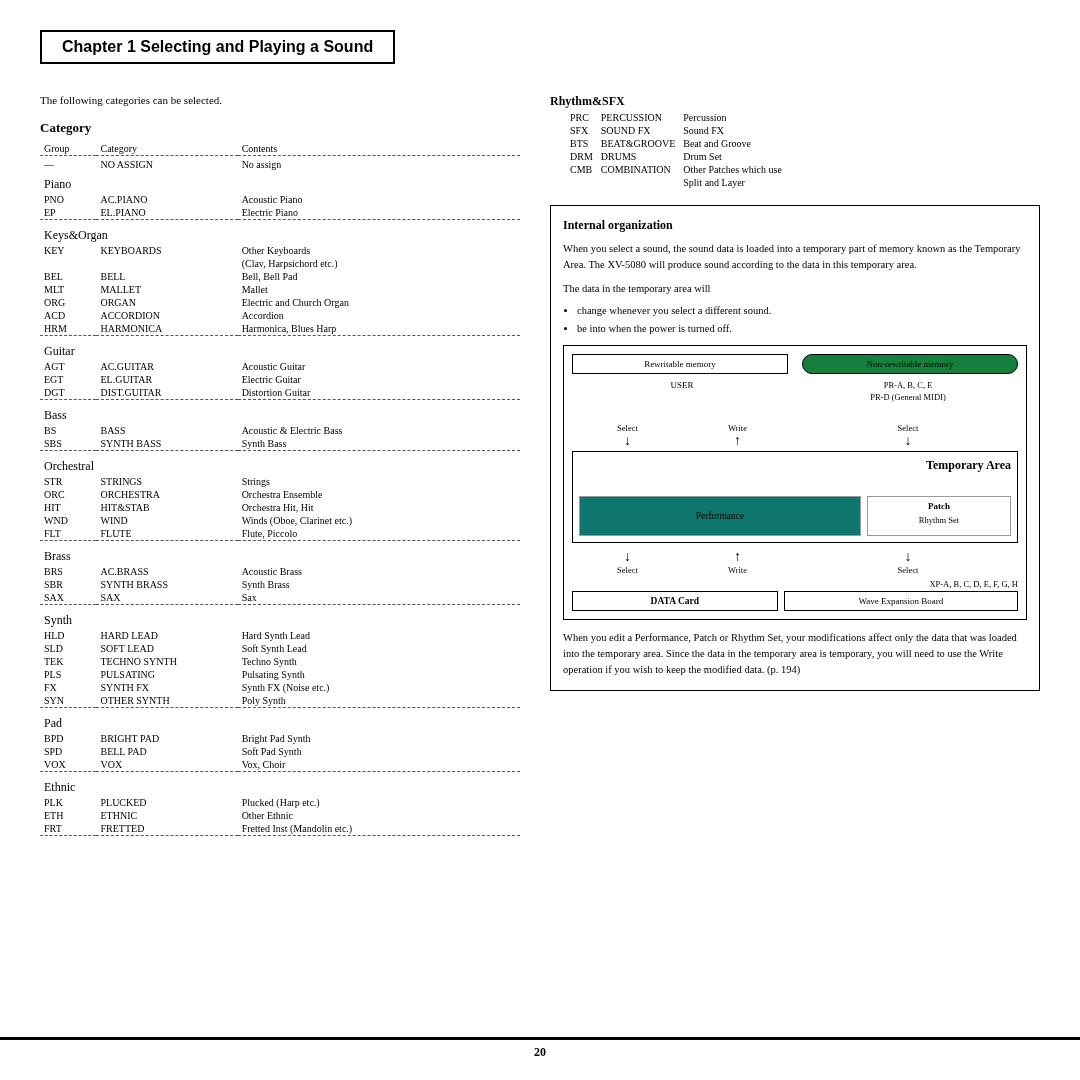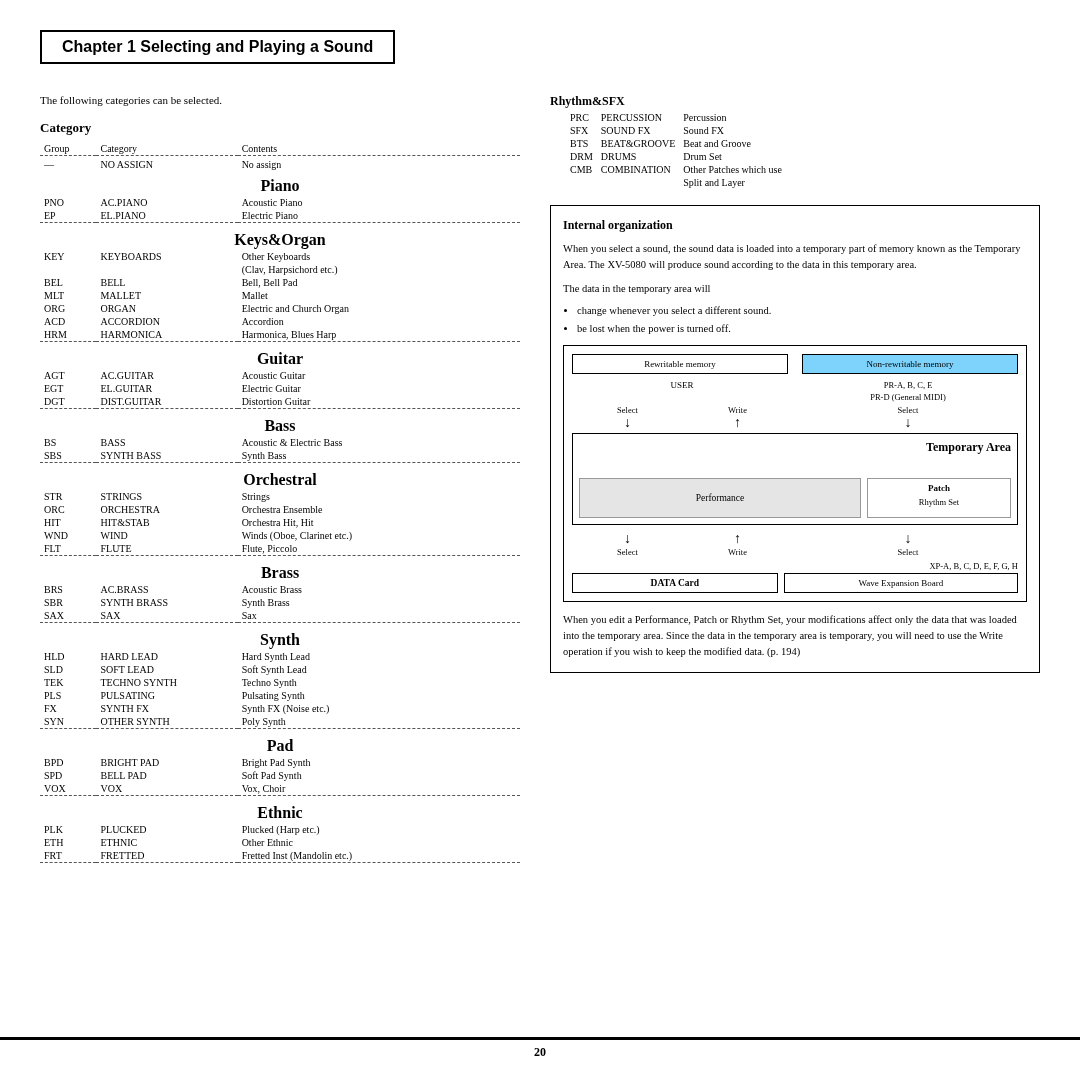--- a/index.html
+++ b/index.html
@@ -58,23 +58,22 @@
       font-weight: normal;
       padding: 1px 4px;
       font-size: 10px;
     }
     .cat-table td {
       padding: 1px 4px;
       vertical-align: top;
     }
     .group-row td {
       padding-top: 6px;
-      font-weight: bold;
-      font-size: 16px;
-      text-align: center;
+      font-weight: normal;
+      font-size: 12px;
     }
     .col-group { width: 40px; }
     .col-cat { width: 100px; }
     .col-cont { width: 200px; }
 
     
     .rhythm-section {
       font-size: 10px;
       margin-bottom: 16px;
     }
@@ -146,40 +145,41 @@
       padding: 4px 6px;
       text-align: center;
       font-size: 9px;
     }
     .mem-box-rw {
       flex: 1;
       background: #fff;
     }
     .mem-box-nrw {
       flex: 1;
-      background: #7dd3fc;
+      background: #15803d;
+      border-radius: 10px;
     }
     .temp-area-box {
       border: 1.5px solid #000;
       padding: 6px;
       margin-bottom: 6px;
     }
     .temp-area-title {
       font-weight: bold;
       font-size: 12px;
       text-align: right;
       margin-bottom: 23px;
     }
     .temp-inner {
       display: flex;
       gap: 6px;
     }
     .perf-box {
       flex: 2;
-      background: #e5e5e5;
+      background: #0f766e;
       border: 1px solid #999;
       padding: 14px 6px;
       text-align: center;
       font-size: 9.5px;
     }
     .patch-box {
       flex: 1;
       border: 1px solid #999;
       padding: 4px;
       text-align: center;
@@ -531,36 +531,36 @@
         </tbody>
           </table>
       </div>
 
       <div class="internal-org-box">
         <div class="internal-org-title">Internal organization</div>
         <p class="internal-org-text">When you select a sound, the sound data is loaded into a temporary part of memory known as the Temporary Area. The XV-5080 will produce sound according to the data in this temporary area.</p>
         <p class="internal-org-text">The data in the temporary area will</p>
         <ul class="bullet-list">
           <li>change whenever you select a different sound.</li>
-          <li>be lost when the power is turned off.</li>
+          <li>be into when the power is turned off.</li>
         </ul>
 
         <div class="diagram">
           <div class="diagram-inner">
 
             <div style="display:flex; gap:14px; margin-bottom:4px;">
               <div class="mem-box mem-box-rw">
                 <span>Rewritable memory</span>
               </div>
               <div class="mem-box mem-box-nrw">
                 <span>Non-rewritable memory</span>
               </div>
             </div>
 
-            <div style="display:flex; gap:6px; margin-bottom:0;">
+            <div style="display:flex; gap:6px; margin-bottom:18px;">
               <div style="flex:1; text-align:center; font-size:9px; padding:2px;">USER</div>
               <div style="flex:1; text-align:center; font-size:8.5px; padding:2px; line-height:1.4;">PR-A, B, C, E<br>PR-D (General MIDI)</div>
             </div>
 
             <div style="display:flex; gap:6px; margin-bottom:2px; font-size:8.5px;">
               <div style="flex:1; display:flex; justify-content:space-around; align-items:center;">
                 <div style="text-align:center;">
                   <div>Select</div>
                   <div style="font-size:14px;">↓</div>
                 </div>

